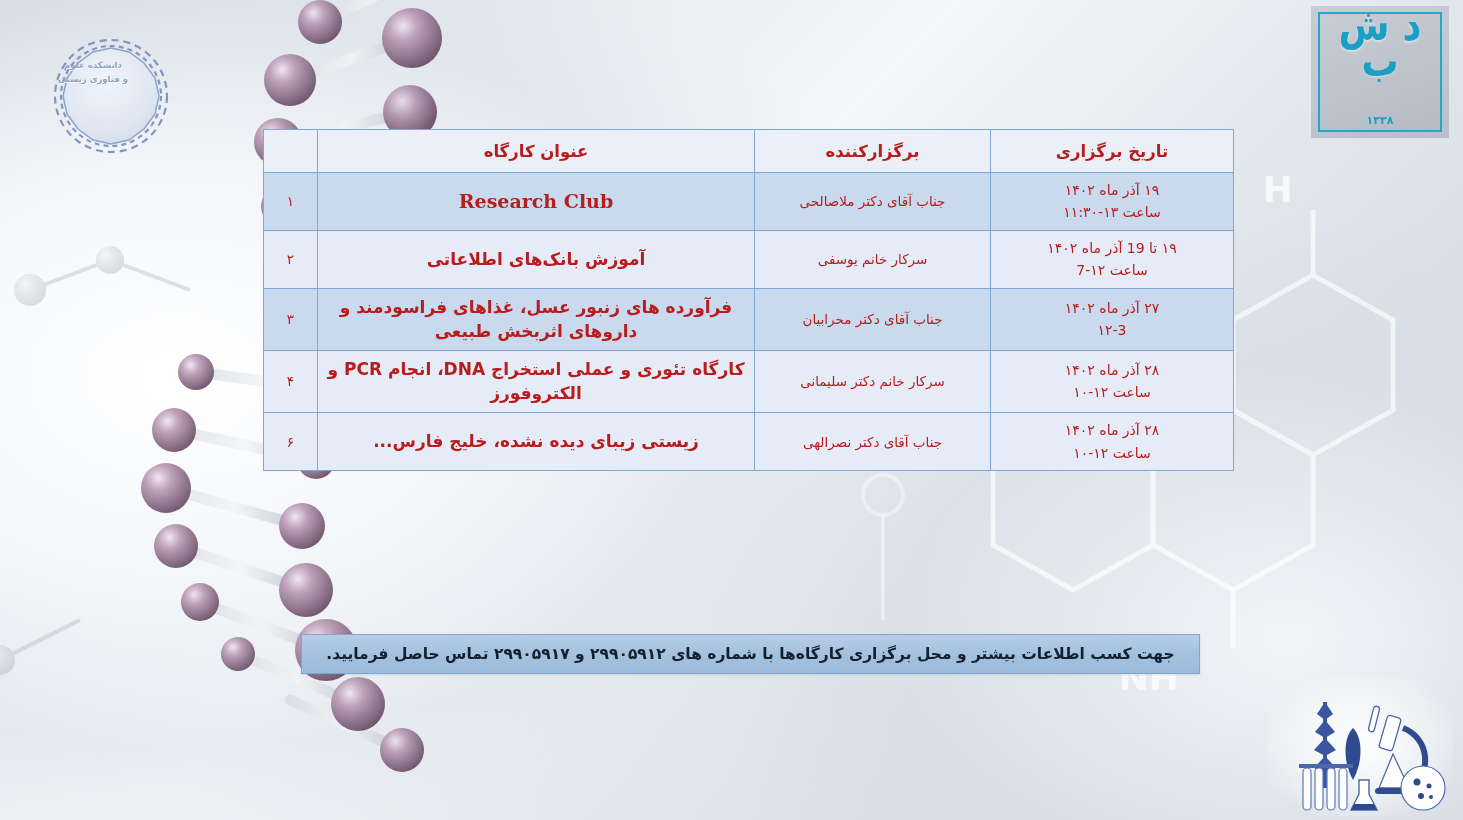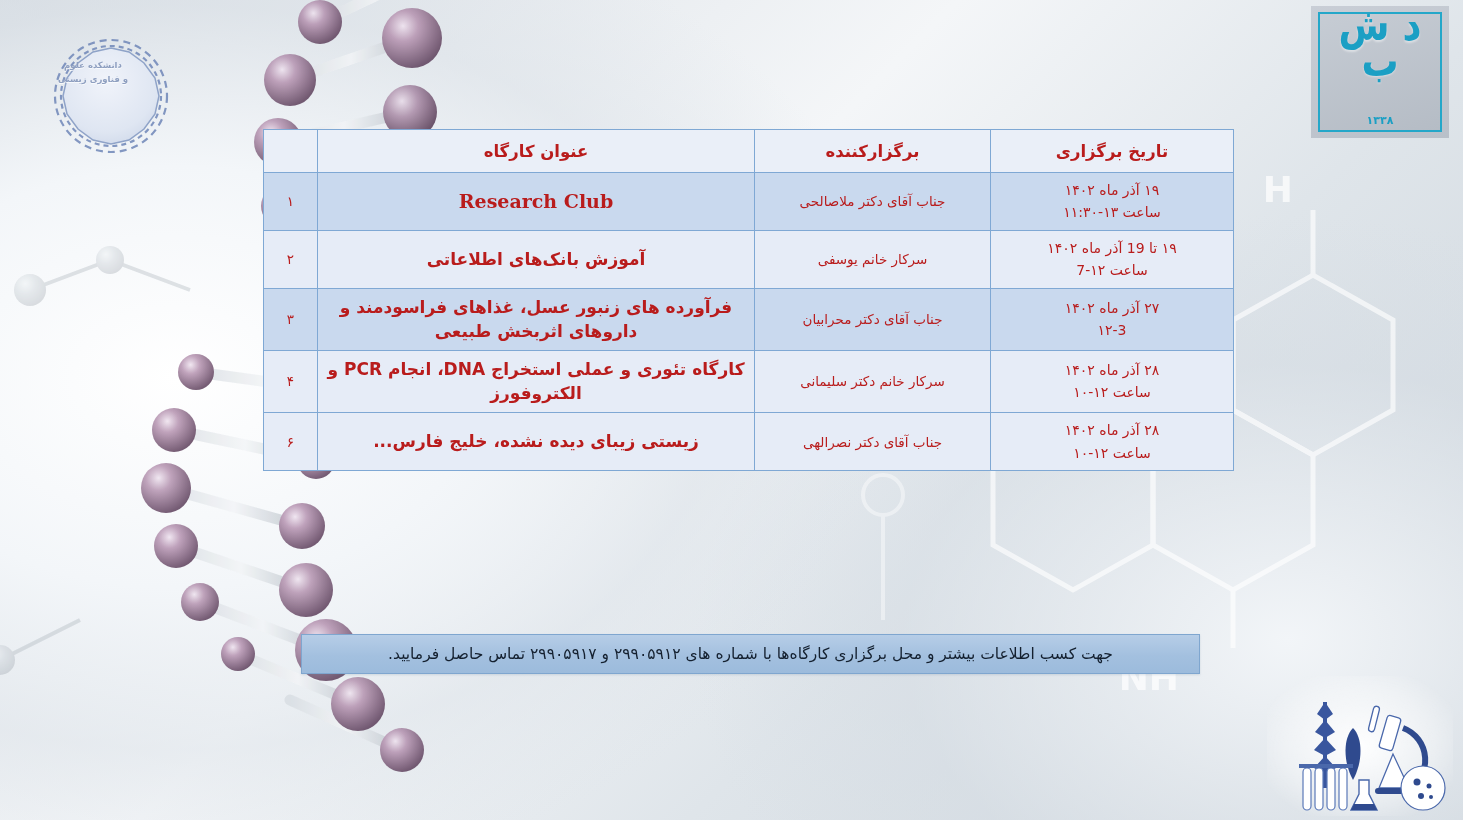--- a/index.html
+++ b/index.html
@@ -101,21 +101,21 @@
   .cell-num{font-size:13.5px;color:#1a2534;}
 
   
   .footer-banner{
     position:absolute;left:301px;top:634px;width:897px;height:38px;
     background:linear-gradient(180deg,#b6cde7 0%,#a3c0df 55%,#9cbbdc 100%);
     border:1px solid #7fa6cf;
     display:flex;align-items:center;justify-content:center;
     box-shadow:0 1px 2px rgba(90,120,150,.2);
   }
-  .footer-banner span{color:#14202f;font-size:15.5px;font-weight:normal;}
+  .footer-banner span{color:#14202f;font-size:15.5px;font-weight:bold;}
 </style>
 </head>
 <body>
 
 <div class="stage">
 
   <svg class="chem" viewBox="0 0 640 600">
     <g fill="none" stroke="#ffffff" stroke-width="5" opacity="0.75">
       <polygon points="250,170 330,125 410,170 410,260 330,305 250,260"></polygon>
       <polygon points="410,170 490,125 570,170 570,260 490,305 410,260"></polygon>

